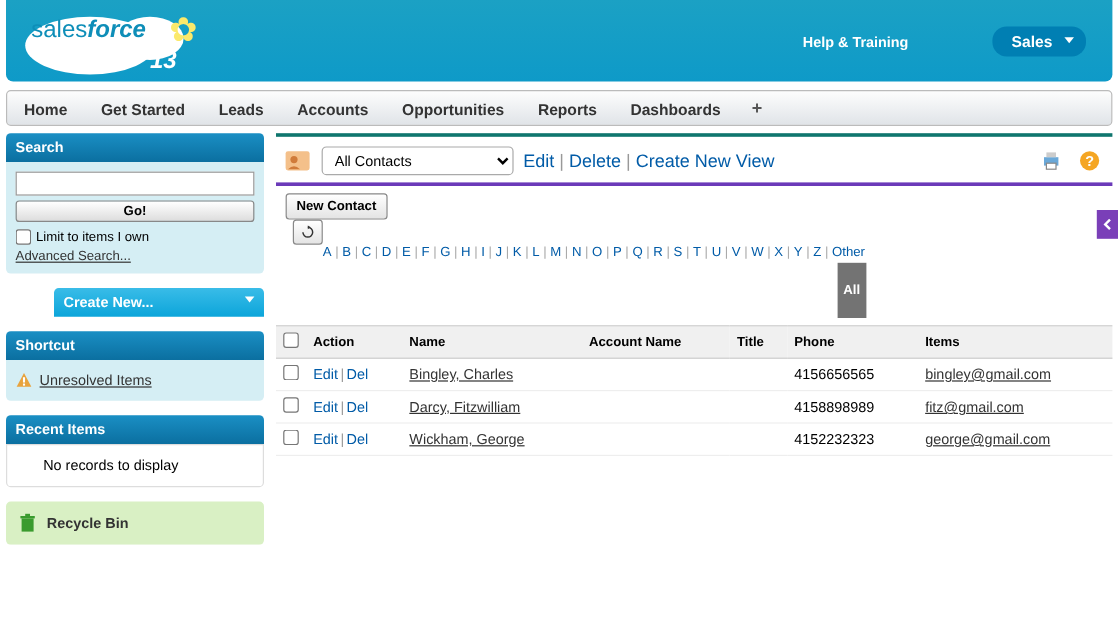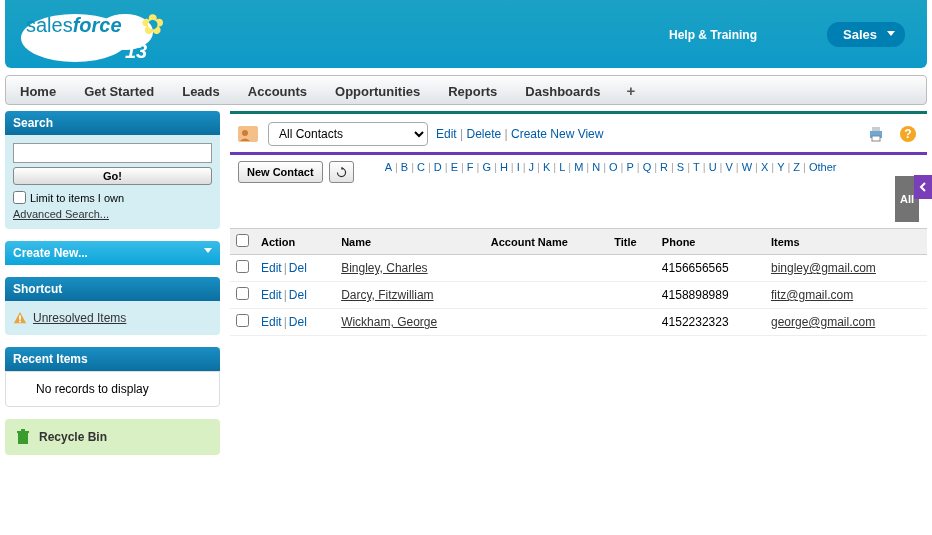--- a/index.html
+++ b/index.html
@@ -27,47 +27,47 @@
 .navbar .plus { padding:6px 12px 0 12px; font-size:15px; color:#555; cursor:pointer; font-weight:bold;}
 
 
 .main { display:flex; margin:6px 5px 0 5px; }
 .sidebar { width:215px; margin-right:10px; }
 .content { flex:1; border-top:3px solid #0f766e; position:relative; }
 
 
 .panel { margin-bottom:12px; }
 .panel-h { background:linear-gradient(to bottom,#1A8FC4,#0B6FA0); color:#fff; font-weight:bold; font-size:12px; padding:5px 8px; border-radius:4px 4px 0 0;}
-.panel-h.light { background:linear-gradient(to bottom,#39BCE8,#0CA5DA); position:relative;}
+.panel-h.light { background:linear-gradient(to bottom,#39BCE8,#0CA5DA); position:relative;margin-left:40px;}
 .panel-b { background:#D5EEF4; border-radius:0 0 4px 4px; padding:8px;}
 .panel-b.white { background:#fff; border:1px solid #ddd; }
 .search-sel { width:100%; margin-bottom:4px; font-size:12px; padding:2px;}
 .search-row { display:flex; gap:4px;flex-direction:column; }
 .search-inp { flex:1; border:1px solid #999; padding:2px; font-size:12px; min-width:0;}
 .go-btn { background:linear-gradient(#fff,#ddd); border:1px solid #888; border-radius:3px; padding:2px 8px; font-size:11px; font-weight:bold; cursor:pointer;}
 .limit-row { margin-top:6px; font-size:11px; display:flex; align-items:center; gap:4px;}
 .adv-link { font-size:11px; text-decoration:underline; color:#333; display:inline-block; margin-top:4px;}
 .cn-arrow { position:absolute; right:8px; top:7px; width:0;height:0;border-left:4px solid transparent;border-right:4px solid transparent;border-top:5px solid #fff;}
 .shortcut-item { display:flex; align-items:center; gap:6px; padding:2px 0;}
 .shortcut-item a { text-decoration:underline; color:#333;}
 .warn-icon{ width:14px;height:14px; }
 .recent-body{ padding:10px 0 10px 30px; font-size:12px;}
 .recycle { background:#D9F0C4; border-radius:4px; padding:10px; display:flex; align-items:center; gap:8px; font-weight:bold; font-size:12px; color:#333;}
 .recycle svg{width:16px;height:16px;}
 
 
 .view-row{ display:flex; align-items:center; padding:8px 10px 6px 6px; gap:8px;}
 .contact-icon{ width:24px;height:24px;}
 .view-sel{ font-size:12px; padding:3px 24px 3px 6px; border:1px solid #aaa; border-radius:4px; background:#fff; min-width:160px;}
-.view-links{ font-size:12px;}
+.view-links{ font-size:15px;}
 .spacer{flex:1;}
 .print-icon,.help-icon{cursor:pointer;}
 
 
-.toolbar-row{ display:flex; align-items:flex-start; border-top:3px solid #6B3AB9; padding:6px 8px 0 8px;}
+.toolbar-row{ display:flex; align-items:flex-start; border-top:3px solid #6B3AB9; padding:6px 8px 0 8px;flex-direction:column;}
 .btn{ background:linear-gradient(#fff,#e4e4e4); border:1px solid #888; border-radius:3px; padding:4px 8px; font-size:11px; font-weight:bold; cursor:pointer;}
 .refresh-btn{ padding:3px 5px; margin-left:6px;}
 .refresh-btn svg{width:13px;height:13px; vertical-align:middle;}
 .alpha-wrap{ flex:1; text-align:left; padding-left:30px;}
 .alpha{ font-size:11px;}
 .alpha a{ padding:0 1px;}
 .alpha .sep{color:#aaa; padding:0 2px;}
 .alpha .all{ background:#737373; color:#fff; padding:17px 5px; font-weight:bold; display:inline-block; margin-top:3px; float:right;}
 
 

